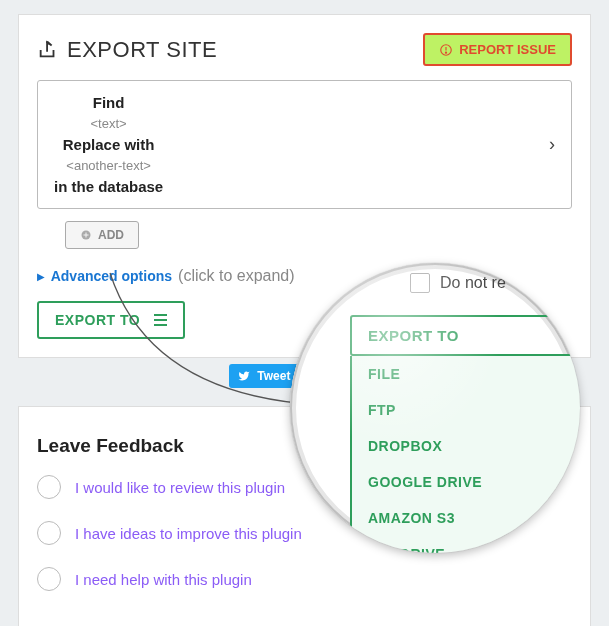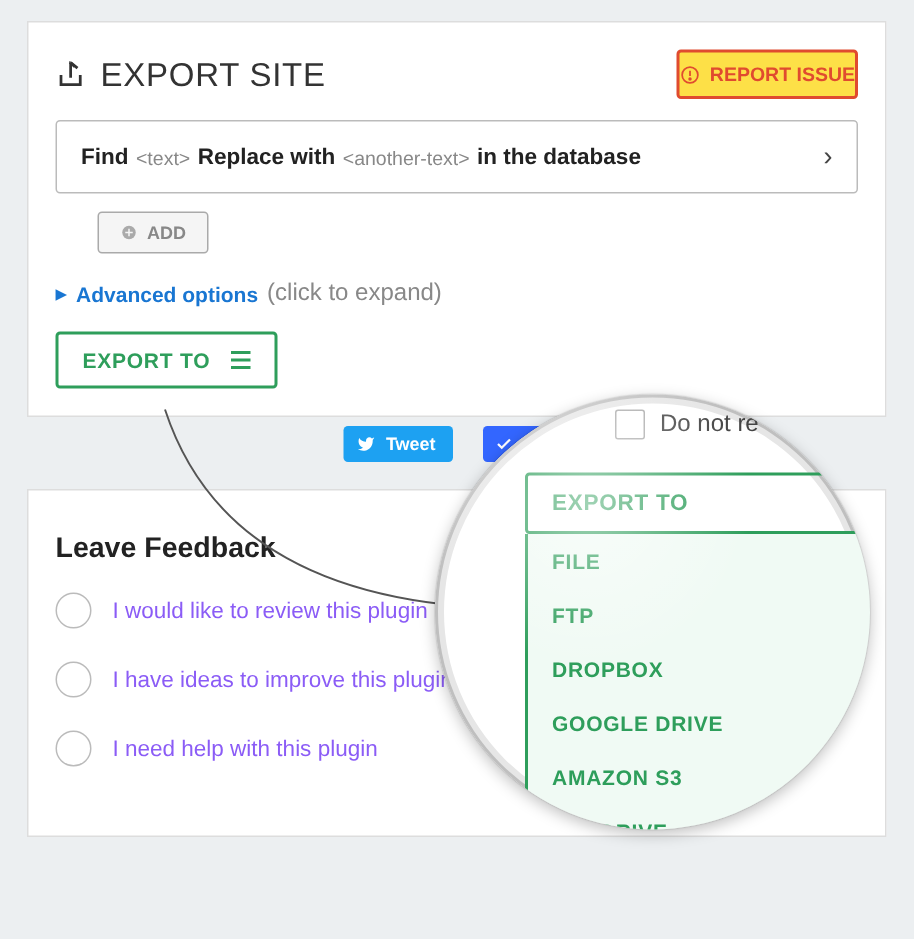--- a/index.html
+++ b/index.html
@@ -31,41 +31,41 @@
     align-items: center;
     gap: 8px;
     font-size: 22px;
     font-weight: 400;
     letter-spacing: 0.5px;
     color: #333;
   }
   .report-btn {
     border: 2px solid #e04b2f;
     color: #e04b2f;
-    background: #fde047;
-    border-radius: 3px;
-    padding: 7px 0;
+    background: #bef264;
+    border-radius: 3px;
+    padding: 7px 14px;
     font-weight: 700;
     font-size: 13px;
     display: flex;
     align-items: center;
     gap: 6px;
     cursor: pointer;
   }
   .find-replace {
     border: 1px solid #bbb;
     border-radius: 3px;
     padding: 13px 16px;
     display: flex;
     align-items: center;
     justify-content: space-between;
     font-size: 15px;
     cursor: pointer;
   }
-  .find-replace .txt { display: flex; flex-wrap: wrap; gap: 5px; align-items: flex-end; }
+  .find-replace .txt { display: flex; flex-wrap: wrap; gap: 5px; align-items: center; flex-direction: column; }
   .find-replace .bold { font-weight: 700; }
   .find-replace .placeholder { color: #888; font-size: 13px; }
   .chev { font-size: 18px; color: #444; }
   .add-btn {
     margin-top: 12px;
     border: 1px solid #aaa;
     background: #f5f5f5;
     color: #888;
     border-radius: 3px;
     padding: 6px 14px;

